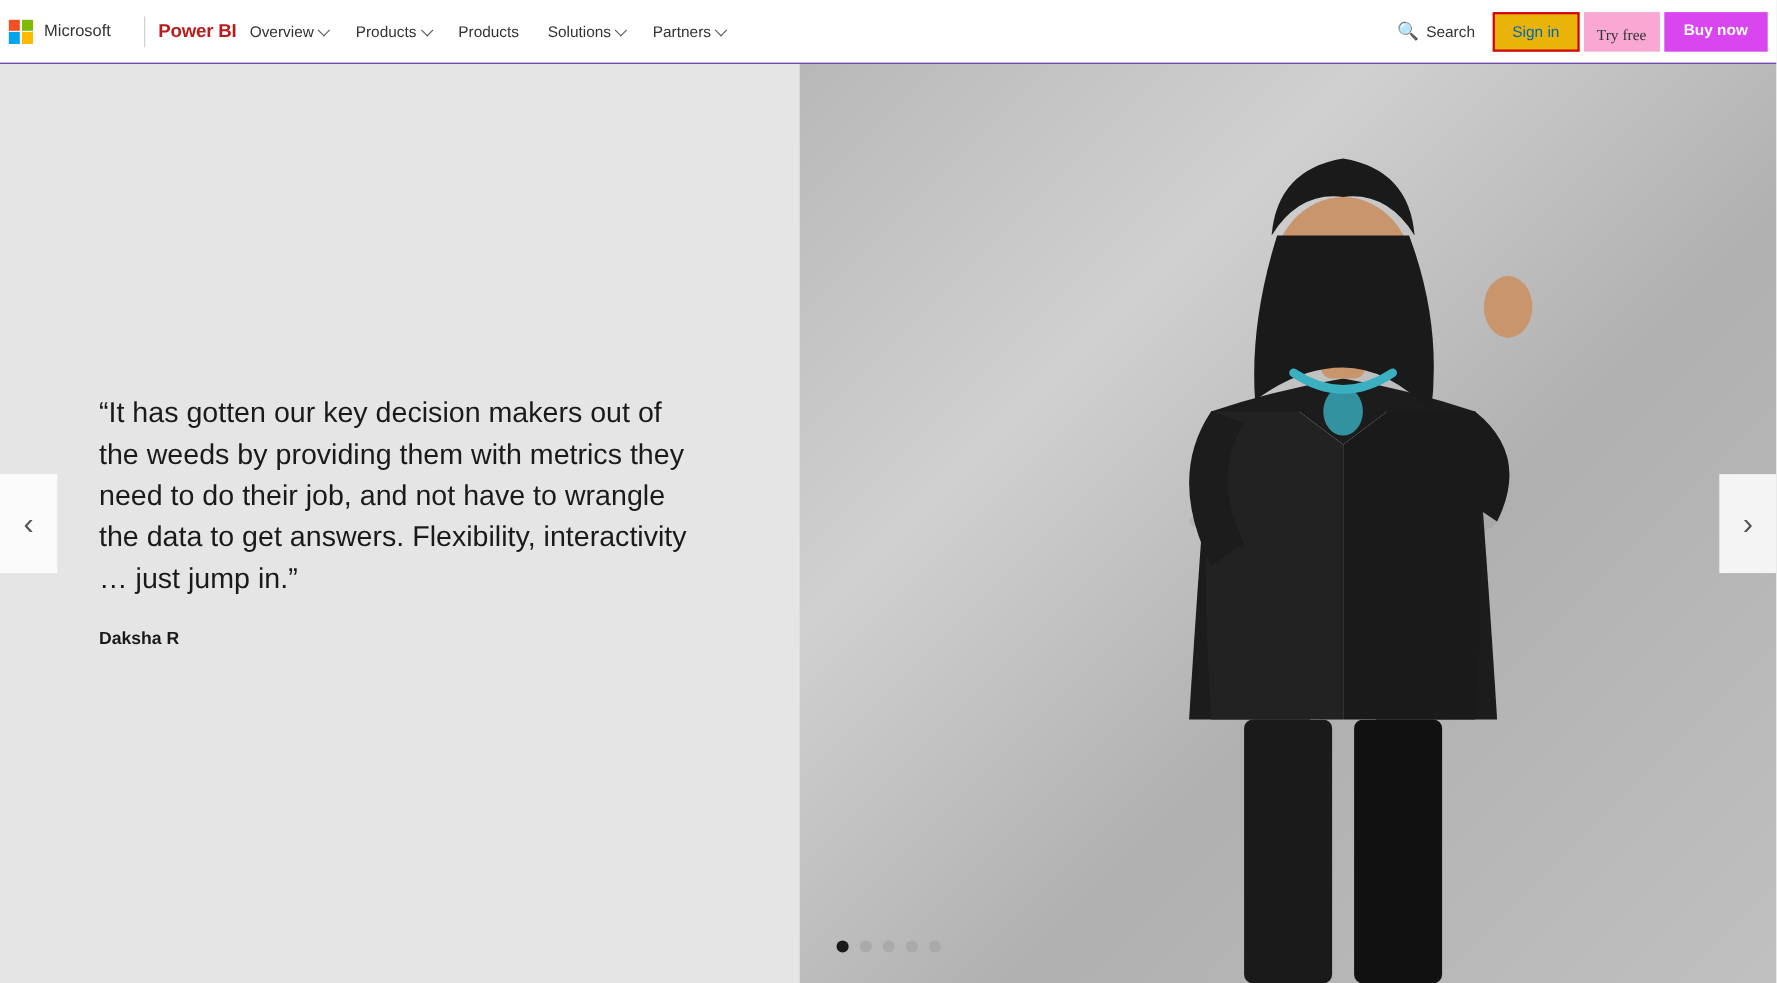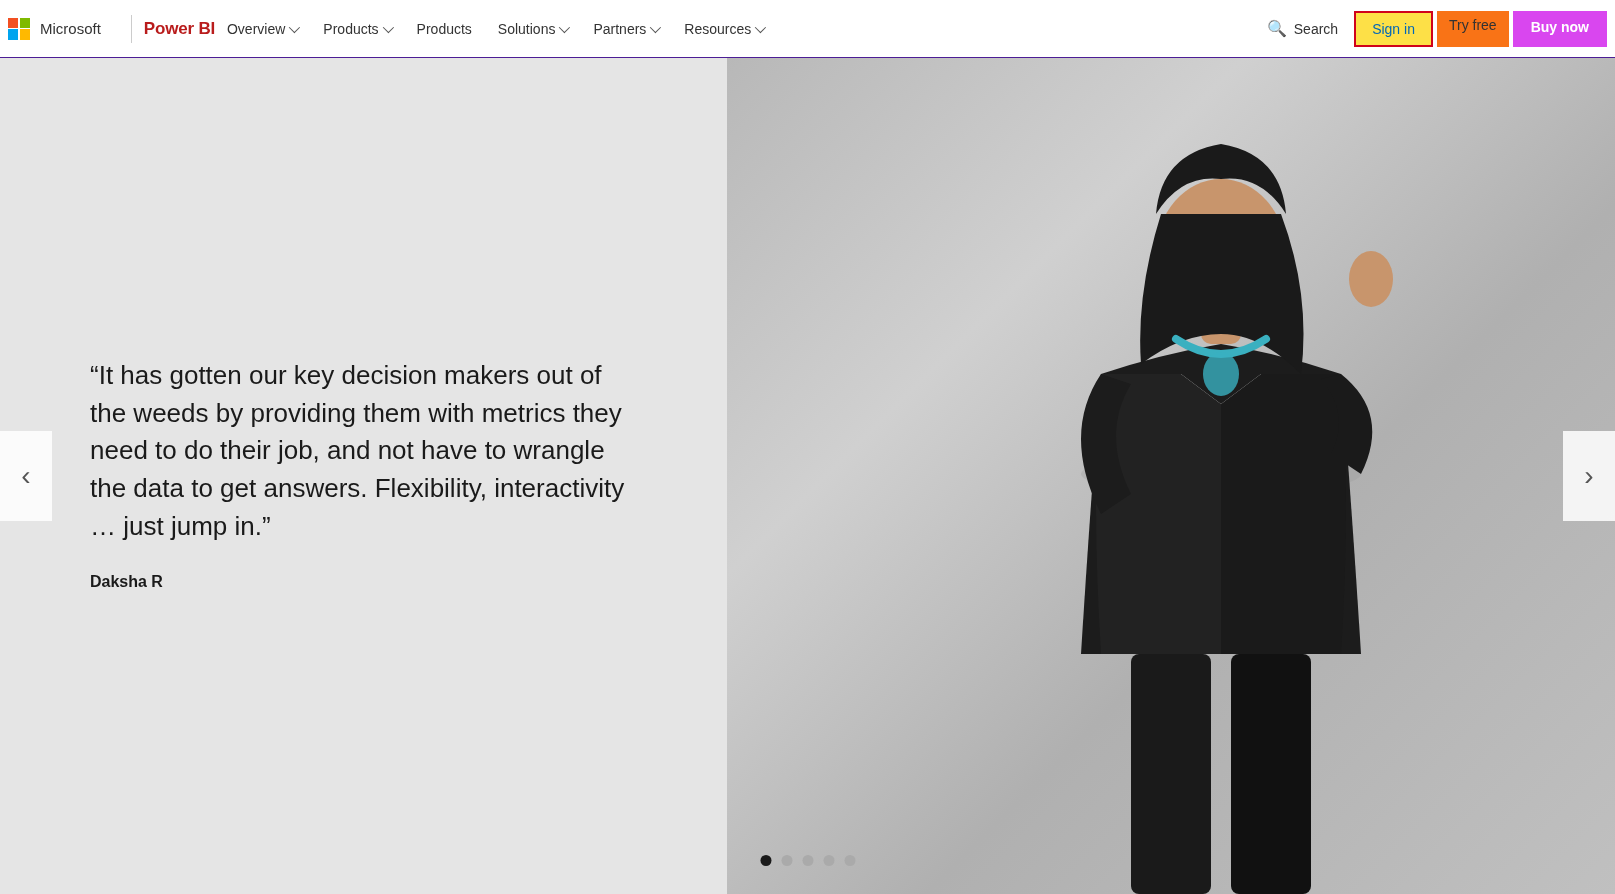--- a/index.html
+++ b/index.html
@@ -92,37 +92,38 @@
       cursor: pointer;
       height: 58px;
     }
     .search-icon-svg {
       font-size: 16px;
     }
     .btn-signin {
       padding: 6px 16px;
       font-size: 14px;
       color: #0067b8;
-      background: #fde047;
+      background: #eab308;
       border: 2px solid #d0021b;
       cursor: pointer;
       height: 36px;
       display: flex;
       align-items: center;
     }
     .btn-tryfree {
       padding: 6px 12px;
       font-size: 14px;
       color: #333;
-      background: #f97316;
+      background: #f9a8d4;
       border: none;
       cursor: pointer;
       height: 36px;
       display: flex;
-      align-items: flex-start;
+      align-items: flex-end;
+      font-family: Liberation Serif, serif;
     }
     .btn-buynow {
       padding: 8px 18px;
       font-size: 14px;
       color: #fff;
       background: #d946ef;
       border: none;
       cursor: pointer;
       height: 36px;
       display: flex;
@@ -260,24 +261,20 @@
     </a>
     <a class="nav-link">
       <span>Products</span>
     </a>
     <a class="nav-link">
       <span>Solutions</span>
       <span class="chevron"></span>
     </a>
     <a class="nav-link">
       <span>Partners</span>
-      <span class="chevron"></span>
-    </a>
-    <a class="nav-link">
-      <span>Resources</span>
       <span class="chevron"></span>
     </a>
   </div>
 
   <div class="nav-actions">
     <div class="nav-search">
       <span class="search-icon-svg">🔍</span>
       <span>Search</span>
     </div>
     <button class="btn-signin">

